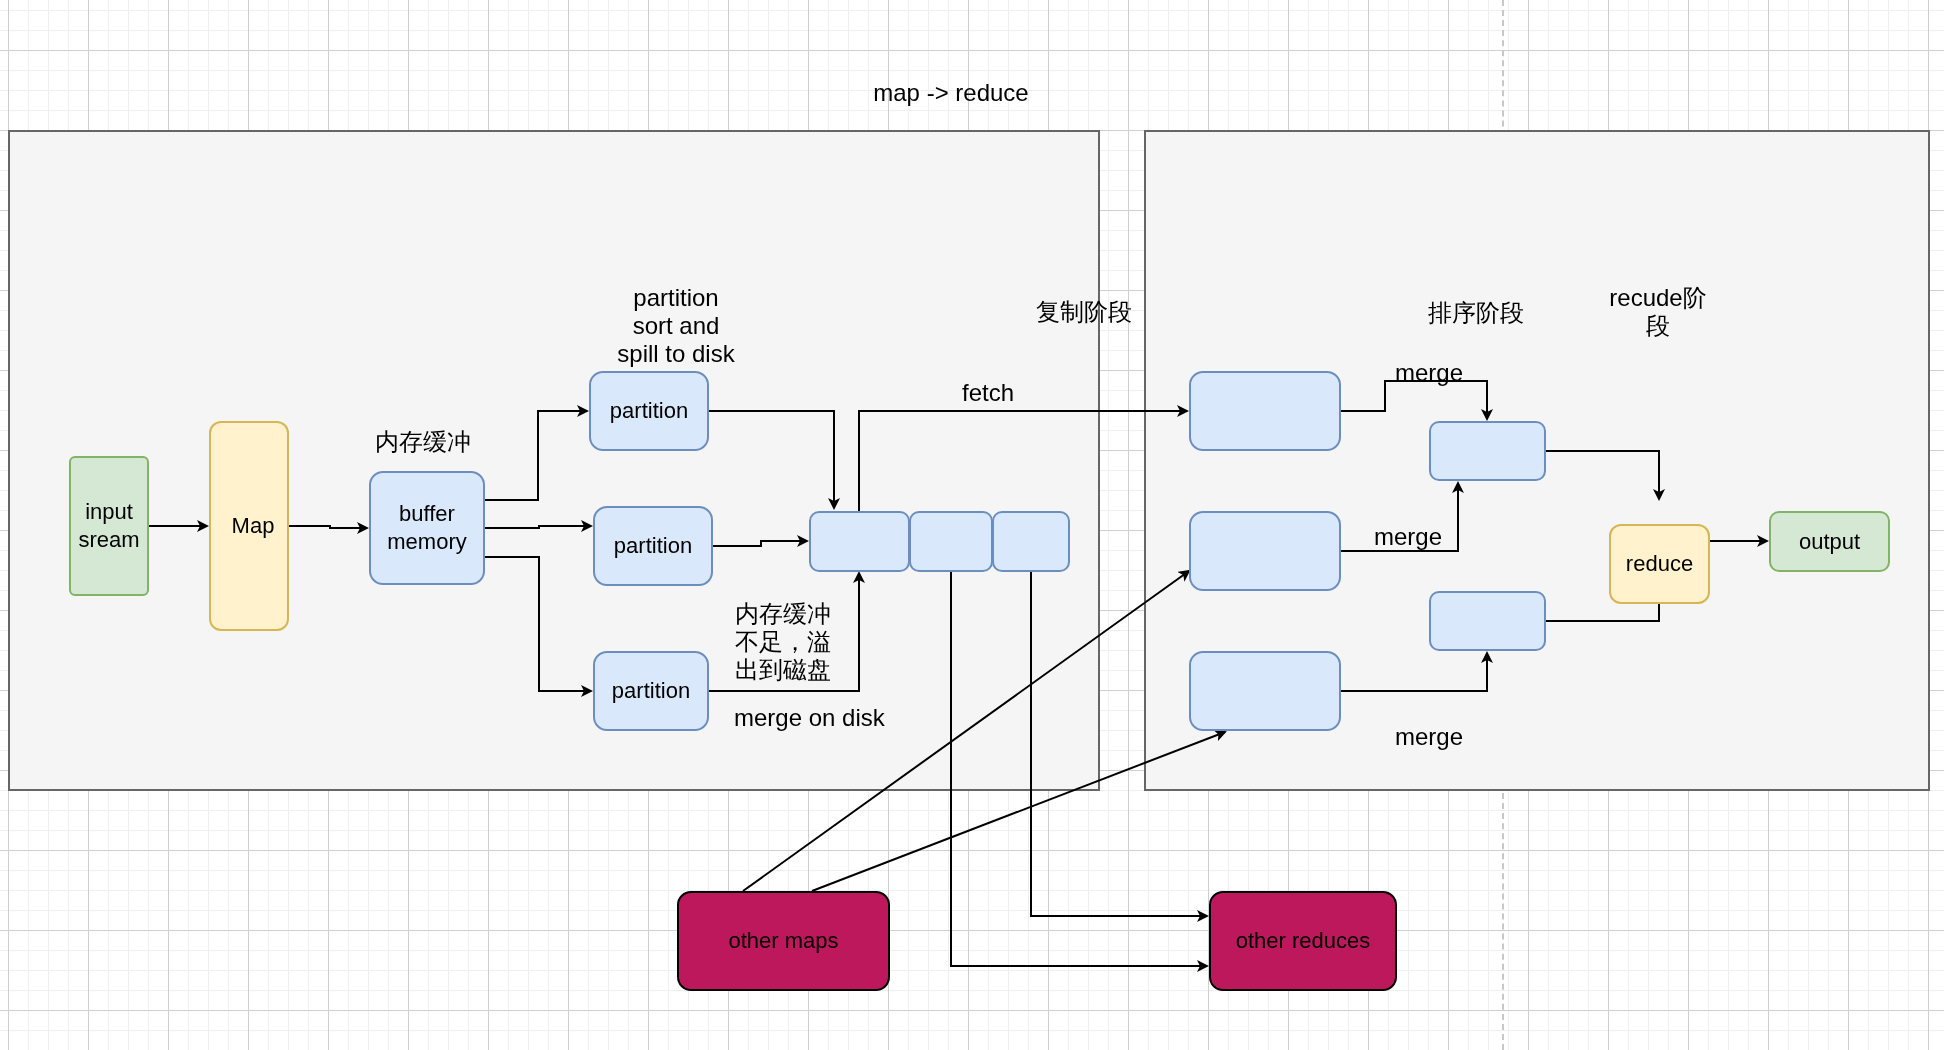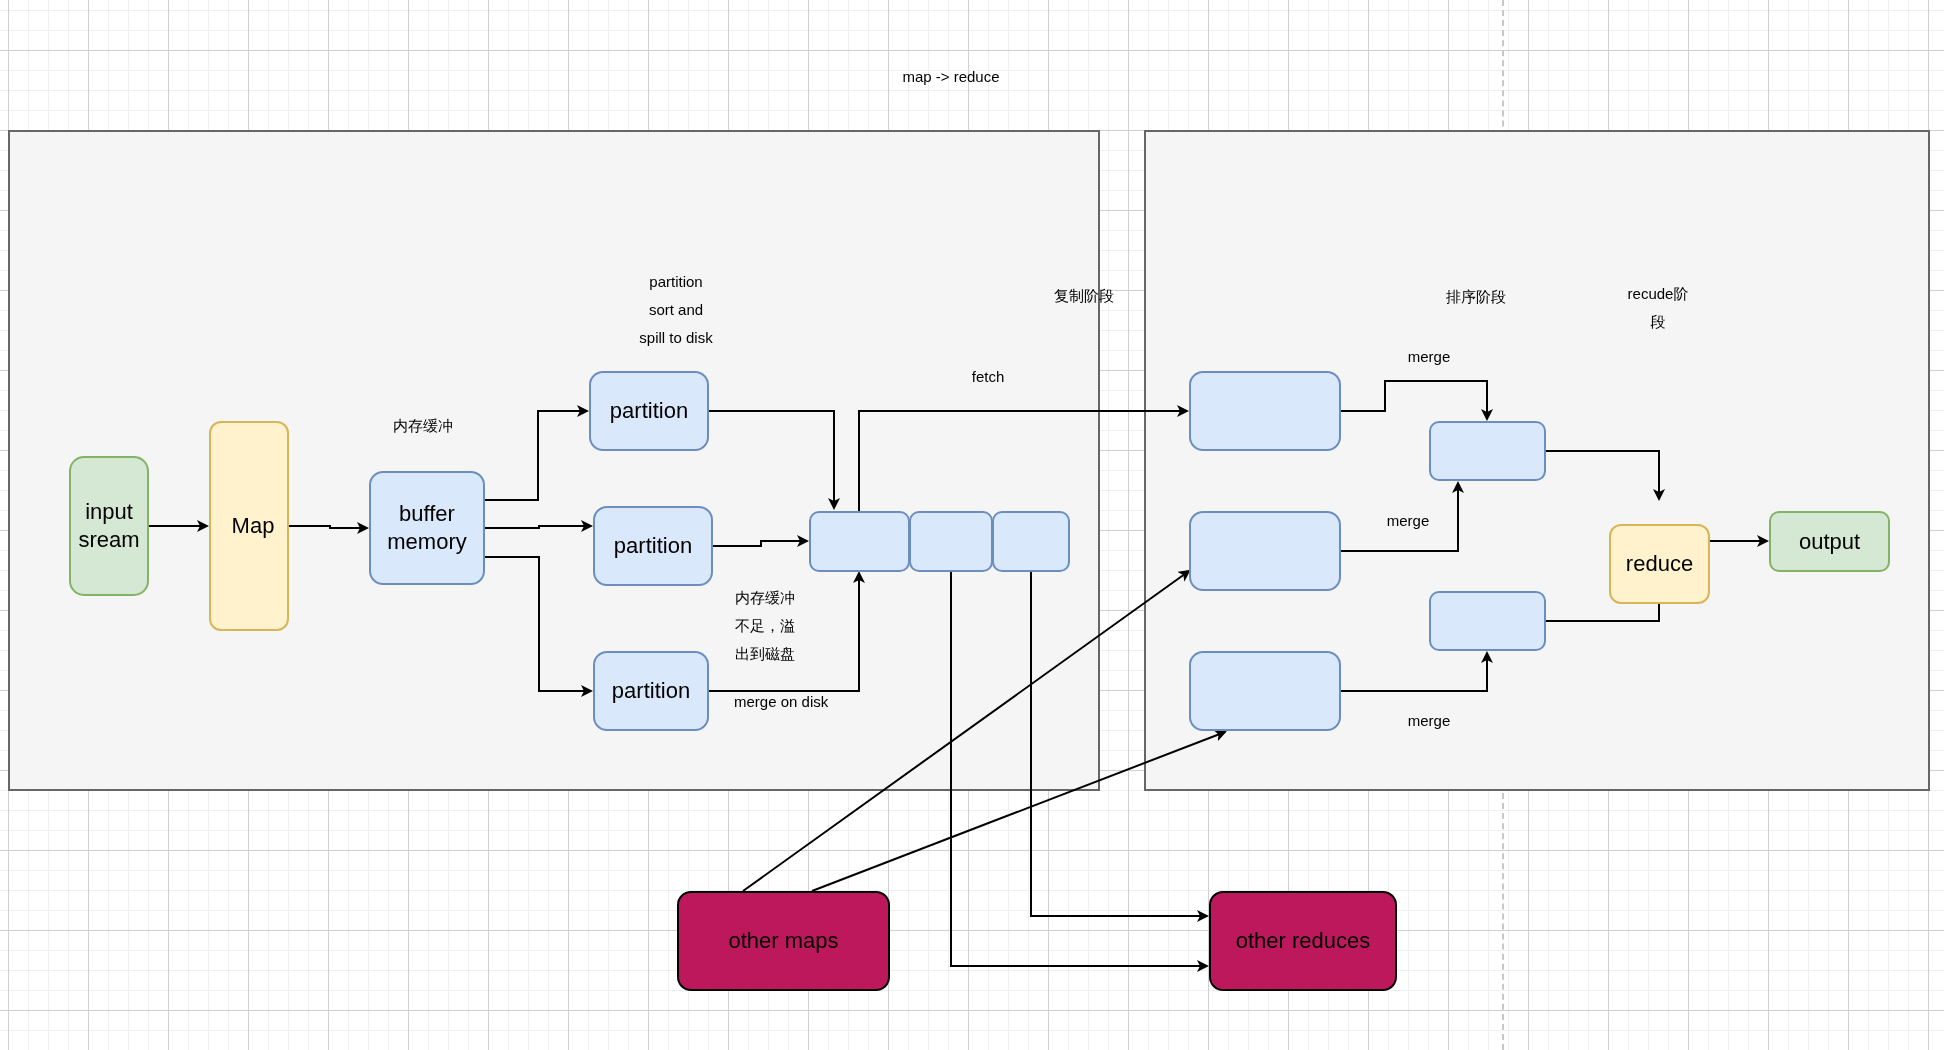--- a/index.html
+++ b/index.html
@@ -25,21 +25,21 @@
   }
   #edges { position: absolute; left: 0; top: 0; width: 1944px; height: 1050px; pointer-events: none; }
   .node {
     position: absolute; box-sizing: border-box; display: flex; align-items: center; justify-content: center;
     text-align: center; font-size: 22px; line-height: 28px; border-radius: 14px; border: 2px solid;
   }
   .blue { background: #dae8fc; border-color: #6c8ebf; }
   .green { background: #d5e8d4; border-color: #82b366; }
   .yellow { background: #fff2cc; border-color: #d6b656; }
   .white { background: #be185d; border-color: #000000; }
-  .label { position: absolute; font-size: 15px; line-height: 28px; text-align: center; white-space: pre; }
+  .label { position: absolute; font-size: 24px; line-height: 28px; text-align: center; white-space: pre; margin-top: 16px; }
   .label.left { text-align: left; }
 </style>
 </head>
 <body>
 
 <div class="page-split"></div>
 
 <div class="panel" style="left:8px;top:130px;width:1092px;height:661px;"></div>
 <div class="panel" style="left:1144px;top:130px;width:786px;height:661px;"></div>
 
@@ -67,21 +67,21 @@
     <polyline points="812,891 1225,732" marker-end="url(#arr)"></polyline>
     <polyline points="1340,411 1385,411 1385,381 1487,381 1487,419" marker-end="url(#arr)"></polyline>
     <polyline points="1340,551 1458,551 1458,483" marker-end="url(#arr)"></polyline>
     <polyline points="1340,691 1487,691 1487,653" marker-end="url(#arr)"></polyline>
     <polyline points="1545,451 1659,451 1659,499" marker-end="url(#arr)"></polyline>
     <polyline points="1545,621 1659,621 1659,583" marker-end="url(#arr)"></polyline>
     <polyline points="1709,541 1767,541" marker-end="url(#arr)"></polyline>
   </g>
 </svg>
 
-<div class="node green" style="left:69px;top:456px;width:80px;height:140px;border-radius:15px;justify-content:center;">
+<div class="node green" style="left:69px;top:456px;width:80px;height:140px;border-radius:6px;justify-content:center;">
   <span class="label-inner" style="white-space:pre;">input
 sream</span>
 </div>
 <div class="node yellow" style="left:209px;top:421px;width:80px;height:210px;border-radius:12px;padding-left:8px;">
   <span>Map</span>
 </div>
 <div class="label" style="left:363px;top:412px;width:120px;">内存缓冲</div>
 <div class="node blue" style="left:369px;top:471px;width:116px;height:114px;">
   <span style="white-space:pre;">buffer
 memory</span>
@@ -102,21 +102,21 @@
 <div class="node blue" style="left:909px;top:511px;width:84px;height:61px;border-radius:10px;"></div>
 <div class="node blue" style="left:992px;top:511px;width:78px;height:61px;border-radius:10px;"></div>
 <div class="label left" style="left:735px;top:584px;">内存缓冲
 不足，溢
 出到磁盘</div>
 <div class="label left" style="left:734px;top:688px;">merge on disk</div>
 <div class="label" style="left:938px;top:363px;width:100px;">fetch</div>
 <div class="label" style="left:1024px;top:282px;width:120px;">复制阶段</div>
 
 <div class="label" style="left:1416px;top:283px;width:120px;">排序阶段</div>
-<div class="label" style="left:1598px;top:280px;width:120px;text-align:center;">recude阶
+<div class="label" style="left:1598px;top:268px;width:120px;text-align:center;">recude阶
 段</div>
 <div class="node blue" style="left:1189px;top:371px;width:152px;height:80px;"></div>
 <div class="node blue" style="left:1189px;top:511px;width:152px;height:80px;"></div>
 <div class="node blue" style="left:1189px;top:651px;width:152px;height:80px;"></div>
 <div class="node blue" style="left:1429px;top:421px;width:117px;height:60px;border-radius:10px;"></div>
 <div class="node blue" style="left:1429px;top:591px;width:117px;height:60px;border-radius:10px;"></div>
 <div class="label" style="left:1379px;top:343px;width:100px;">merge</div>
 <div class="label" style="left:1358px;top:507px;width:100px;">merge</div>
 <div class="label" style="left:1379px;top:707px;width:100px;">merge</div>
 <div class="node yellow" style="left:1609px;top:501px;width:101px;height:80px;border-radius:12px;margin-top:23px;">

